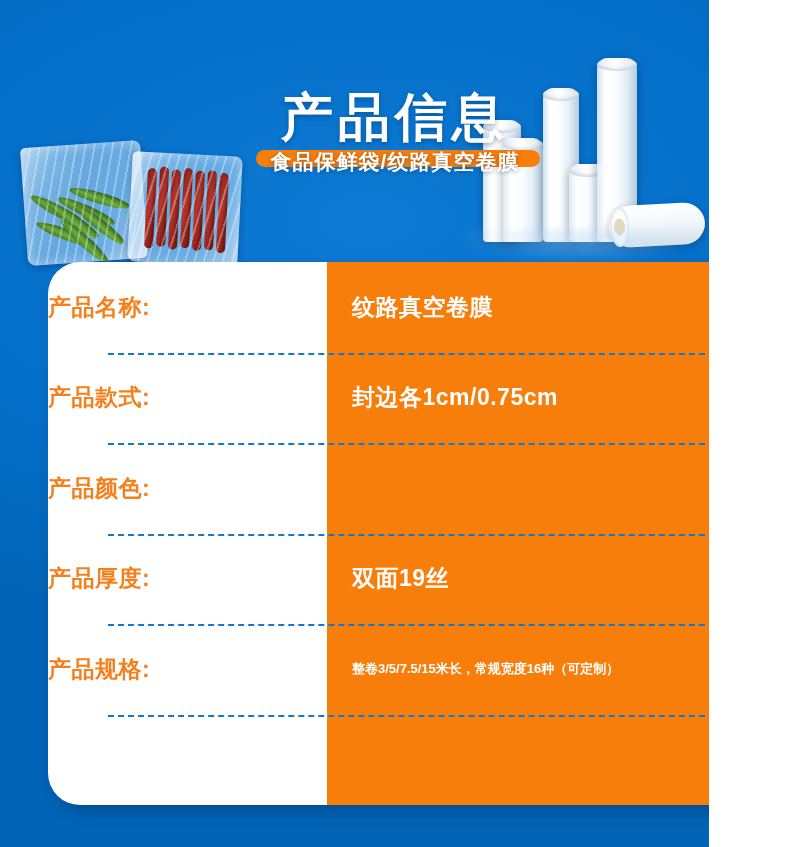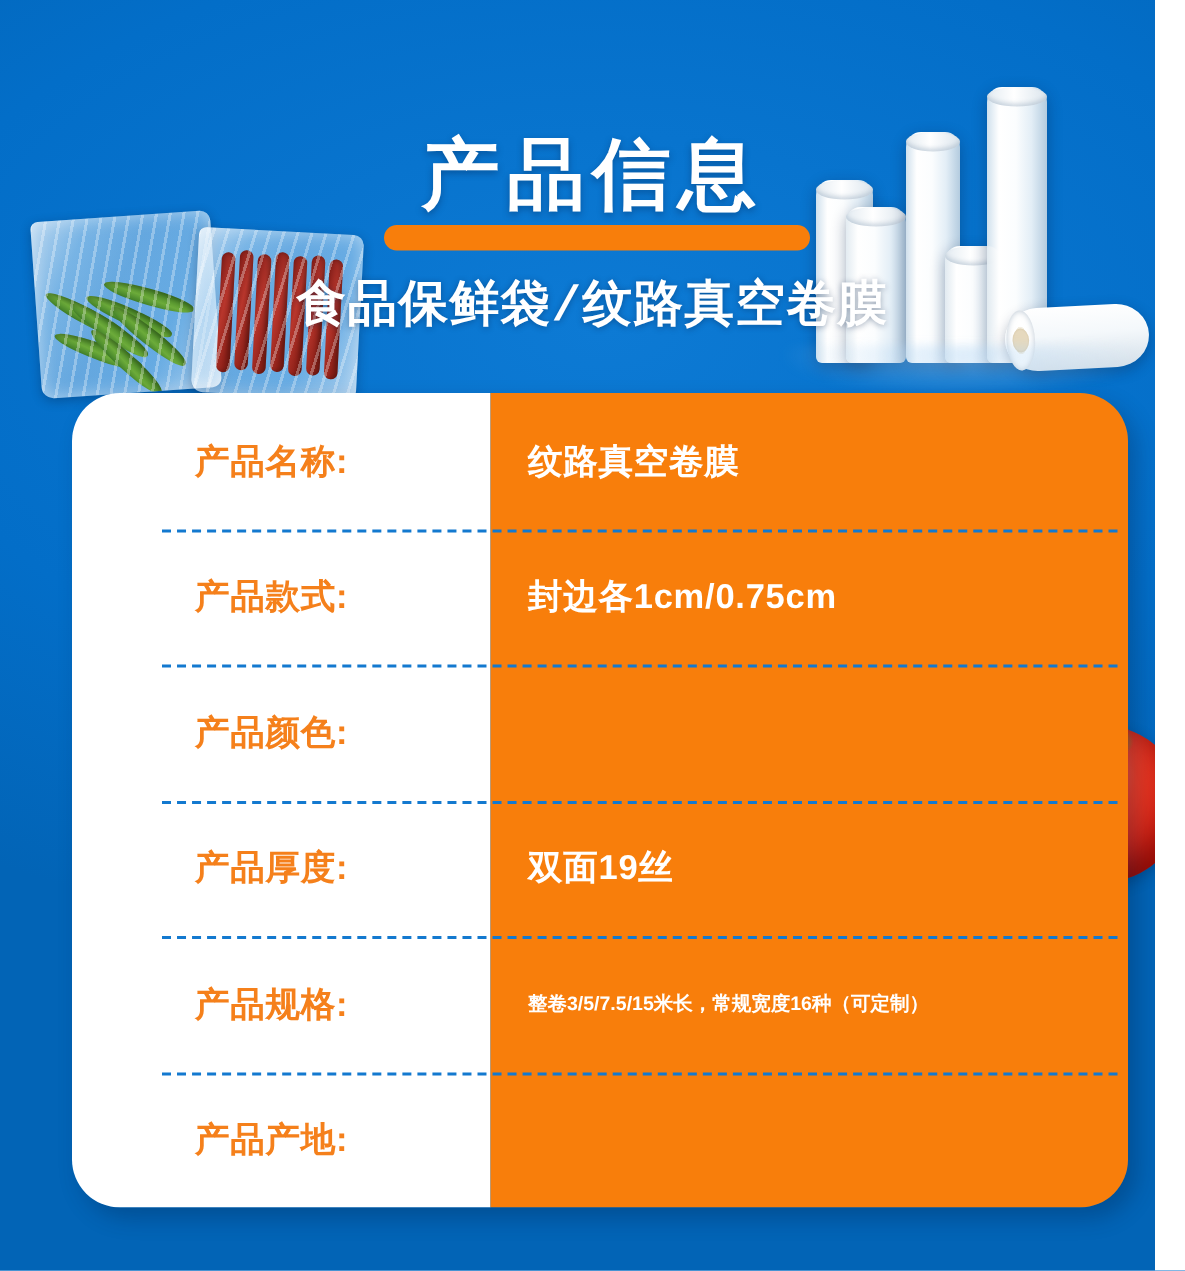--- a/index.html
+++ b/index.html
@@ -3,21 +3,21 @@
 <meta charset="utf-8">
 <style>
   * { box-sizing: border-box; margin: 0; padding: 0; }
   html, body {
     width: 790px; height: 847px;
     font-family: "Liberation Sans", "DejaVu Sans", sans-serif;
     overflow: hidden;
   }
   #page {
     position: relative;
-    width: 770px; height: 847px;
+    width: 709px; height: 847px;
     background: #036EC8;
     background-image:
       radial-gradient(ellipse 760px 420px at 52% 26%, #0d7ad4 0%, #036EC8 62%, #0264b6 100%);
     overflow: hidden;
   }
 
   
   .bags { position: absolute; left: 18px; top: 138px; width: 232px; height: 126px; }
   .bag {
     position: absolute;
@@ -107,24 +107,23 @@
   .title {
     font-size: 52px; font-weight: bold; color: #ffffff; letter-spacing: 5px;
     line-height: 62px; position: relative; z-index: 2;
     text-shadow: 0 2px 5px rgba(0,30,70,.35);
   }
   .title-underline {
     position: absolute; left: 256px; top: 64px; width: 284px; height: 17px;
     background: #F87E0B; border-radius: 9px; z-index: 1;
   }
   .subtitle {
-    margin-top: 32px; font-size: 33px; font-weight: bold; color: #ffffff;
+    margin-top: 0; font-size: 21px; font-weight: bold; color: #ffffff;
     letter-spacing: 1px; position: relative; z-index: 2;
     text-shadow: 0 1px 4px rgba(0,30,70,.4);
-    font-family: Liberation Mono, monospace;
   }
 
   
   .card {
     position: absolute; left: 48px; top: 262px; width: 704px; height: 543px;
     border-radius: 32px;
     box-shadow: 6px 7px 14px rgba(0,28,66,.28);
     overflow: hidden;
     display: flex;
   }
@@ -135,21 +134,21 @@
     display: flex; flex-direction: column;
   }
   .row {
     flex: 1 1 0; display: flex; align-items: center; position: relative;
   }
   .row + .row::before {
     content: ""; position: absolute; left: 60px; right: 7px; top: 0; height: 0;
     border-top: 2px dashed #1379CF;
   }
   .row .label {
-    flex: 0 0 279px; padding-left: 82px;
+    flex: 0 0 279px; 
     font-size: 23px; font-weight: bold; color: #F5801B; letter-spacing: .5px;
   }
   .row .value {
     flex: 1 1 auto; padding-left: 25px; padding-right: 10px;
     font-size: 23px; font-weight: bold; color: #ffffff; letter-spacing: .5px;
     white-space: nowrap;
   }
   .row.compact .value { font-size: 13px; letter-spacing: 0; }
 </style>
 </head>
@@ -227,19 +226,18 @@
         <div class="label">产品厚度:</div>
         <div class="value">双面19丝</div>
       </div>
 
       <div class="row compact">
         <div class="label">产品规格:</div>
         <div class="value">整卷3/5/7.5/15米长，常规宽度16种（可定制）</div>
       </div>
 
       <div class="row">
-        <div class="label">产品产地:</div>
       </div>
 
     </div>
   </div>
 
 </div>
 
 </body></html>

